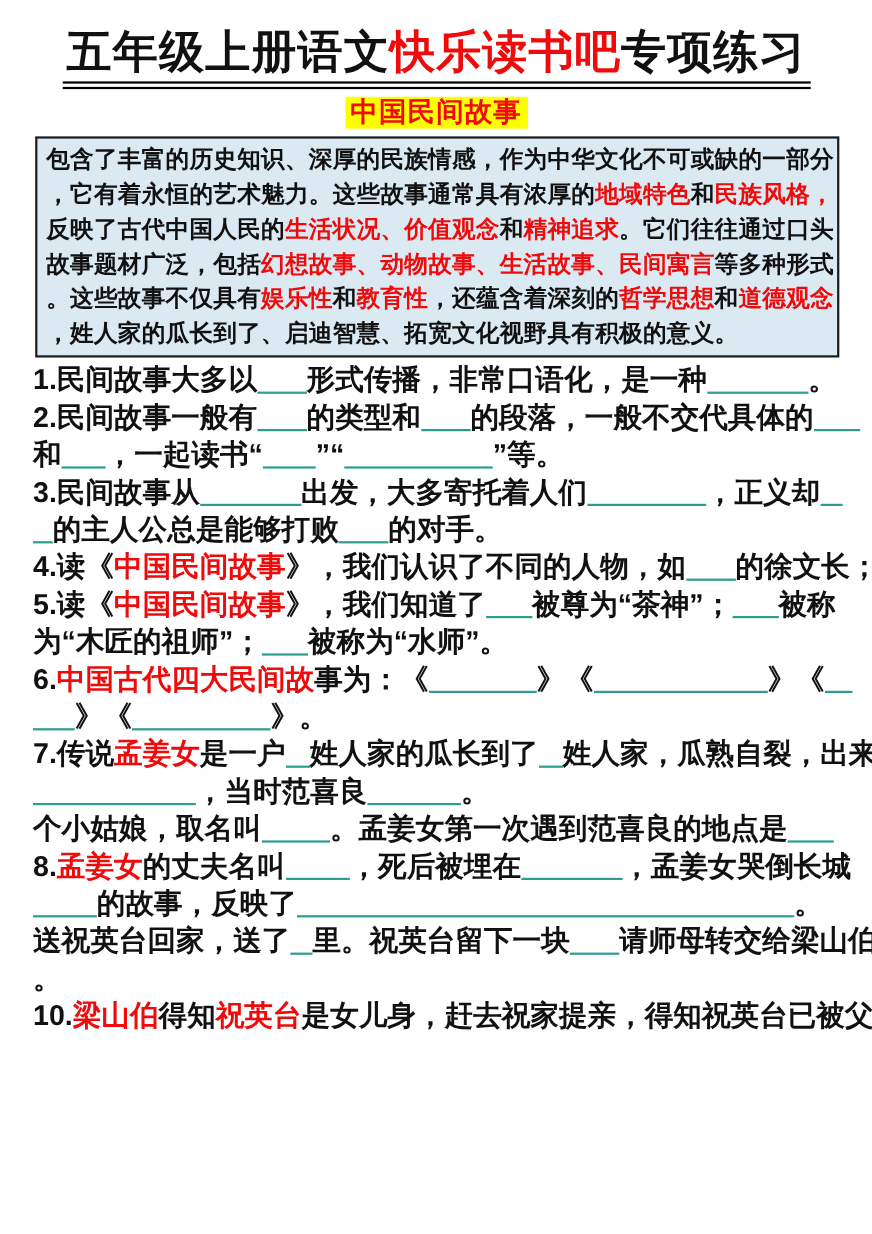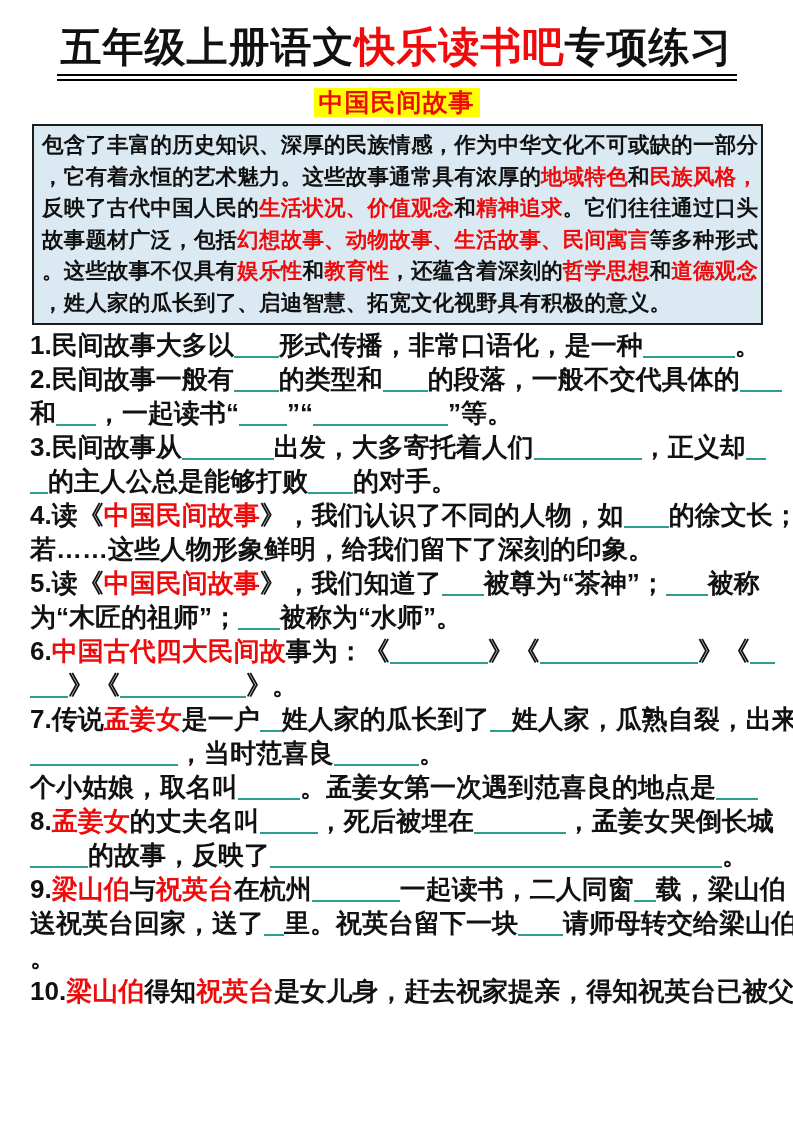--- a/index.html
+++ b/index.html
@@ -61,28 +61,26 @@
       <div class="intro-line"><span>。这些故事不仅具有</span><span class="red">娱乐性</span><span>和</span><span class="red">教育性</span><span>，还蕴含着深刻的</span><span class="red">哲学思想</span><span>和</span><span class="red">道德观念</span></div>
       <div class="intro-line"><span>，姓人家的瓜长到了、启迪智慧、拓宽文化视野具有积极的意义。</span></div>
     </div>
   <div class="questions" id="questions">
       <div class="q-line"><span>1.民间故事大多以</span><span class="blank" style="width: 45px;"></span><span>形式传播，非常口语化，是一种</span><span class="blank" style="width: 92px;"></span><span>。</span></div>
       <div class="q-line"><span>2.民间故事一般有</span><span class="blank" style="width: 45px;"></span><span>的类型和</span><span class="blank" style="width: 45px;"></span><span>的段落，一般不交代具体的</span><span class="blank" style="width: 42px;"></span></div>
       <div class="q-line"><span>和</span><span class="blank" style="width: 40px;"></span><span>，一起读书“</span><span class="blank" style="width: 48px;"></span><span>”“</span><span class="blank" style="width: 135px;"></span><span>”等。</span></div>
       <div class="q-line"><span>3.民间故事从</span><span class="blank" style="width: 92px;"></span><span>出发，大多寄托着人们</span><span class="blank" style="width: 108px;"></span><span>，正义却</span><span class="blank" style="width: 20px;"></span></div>
       <div class="q-line"><span class="blank" style="width: 18px;"></span><span>的主人公总是能够打败</span><span class="blank" style="width: 45px;"></span><span>的对手。</span></div>
       <div class="q-line"><span>4.读《</span><span class="red">中国民间故事</span><span>》，我们认识了不同的人物，如</span><span class="blank" style="width: 45px;"></span><span>的徐文长；</span></div>
-      <div class="q-line"><span>若……这些人物形象鲜明，给我们留下了深刻的印象。</span></div>
       <div class="q-line"><span>5.读《</span><span class="red">中国民间故事</span><span>》，我们知道了</span><span class="blank" style="width: 42px;"></span><span>被尊为“茶神”；</span><span class="blank" style="width: 42px;"></span><span>被称</span></div>
       <div class="q-line"><span>为“木匠的祖师”；</span><span class="blank" style="width: 42px;"></span><span>被称为“水师”。</span></div>
       <div class="q-line"><span>6.</span><span class="red">中国古代四大民间故</span><span>事为：《</span><span class="blank" style="width: 98px;"></span><span>》《</span><span class="blank" style="width: 158px;"></span><span>》《</span><span class="blank" style="width: 25px;"></span></div>
       <div class="q-line"><span class="blank" style="width: 38px;"></span><span>》《</span><span class="blank" style="width: 126px;"></span><span>》。</span></div>
       <div class="q-line"><span>7.传说</span><span class="red">孟姜女</span><span>是一户</span><span class="blank" style="width: 22px;"></span><span>姓人家的瓜长到了</span><span class="blank" style="width: 22px;"></span><span>姓人家，瓜熟自裂，出来</span></div>
       <div class="q-line"><span class="blank" style="width: 148px;"></span><span>，当时范喜良</span><span class="blank" style="width: 85px;"></span><span>。</span></div>
       <div class="q-line"><span>个小姑娘，取名叫</span><span class="blank" style="width: 62px;"></span><span>。孟姜女第一次遇到范喜良的地点是</span><span class="blank" style="width: 42px;"></span></div>
       <div class="q-line"><span>8.</span><span class="red">孟姜女</span><span>的丈夫名叫</span><span class="blank" style="width: 58px;"></span><span>，死后被埋在</span><span class="blank" style="width: 92px;"></span><span>，孟姜女哭倒长城</span></div>
       <div class="q-line"><span class="blank" style="width: 58px;"></span><span>的故事，反映了</span><span class="blank" style="width: 452px;"></span><span>。</span></div>
-      <div class="q-line"><span>9.</span><span class="red">梁山伯</span><span>与</span><span class="red">祝英台</span><span>在杭州</span><span class="blank" style="width: 88px;"></span><span>一起读书，二人同窗</span><span class="blank" style="width: 22px;"></span><span>载，梁山伯</span></div>
       <div class="q-line"><span>送祝英台回家，送了</span><span class="blank" style="width: 20px;"></span><span>里。祝英台留下一块</span><span class="blank" style="width: 45px;"></span><span>请师母转交给梁山伯</span></div>
       <div class="q-line"><span>。</span></div>
       <div class="q-line"><span>10.</span><span class="red">梁山伯</span><span>得知</span><span class="red">祝英台</span><span>是女儿身，赶去祝家提亲，得知祝英台已被父</span></div>
     </div>
 </div>
 
 </body></html>

